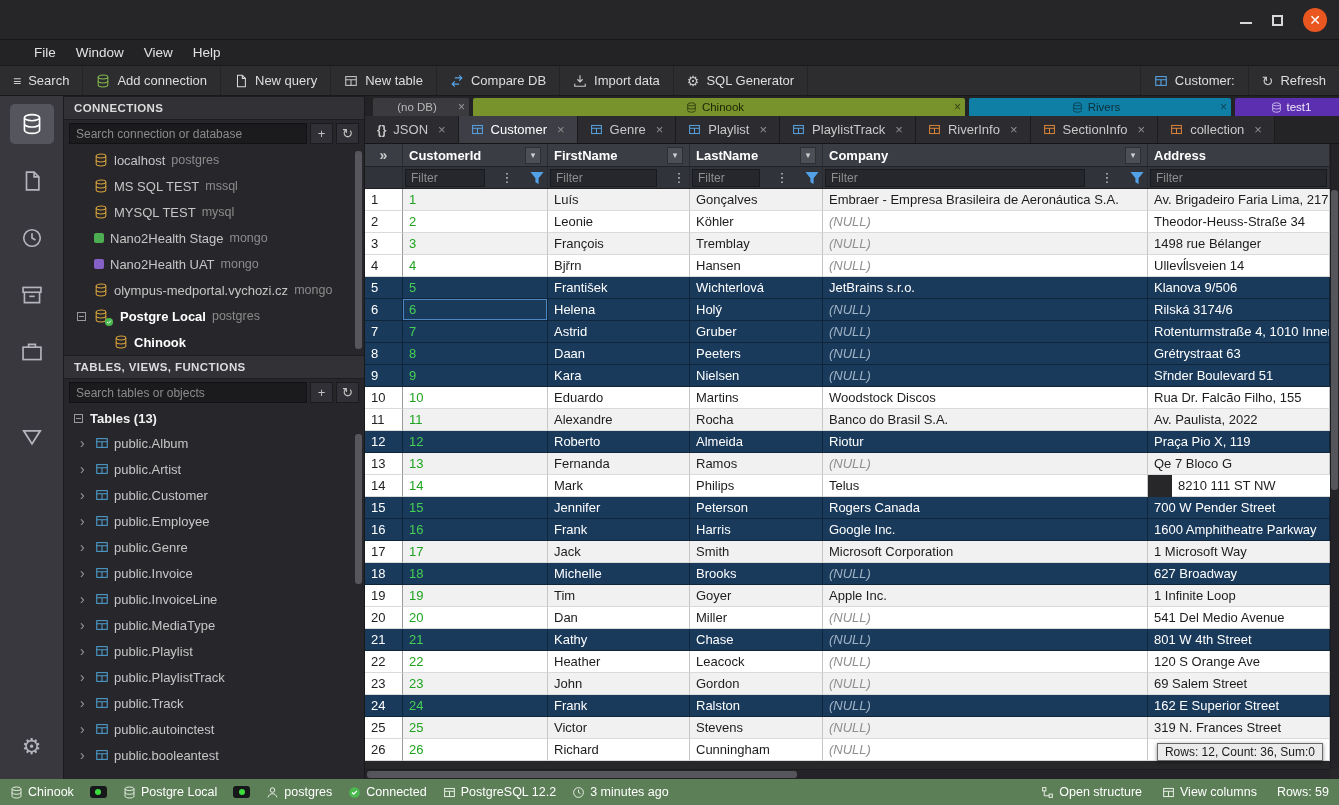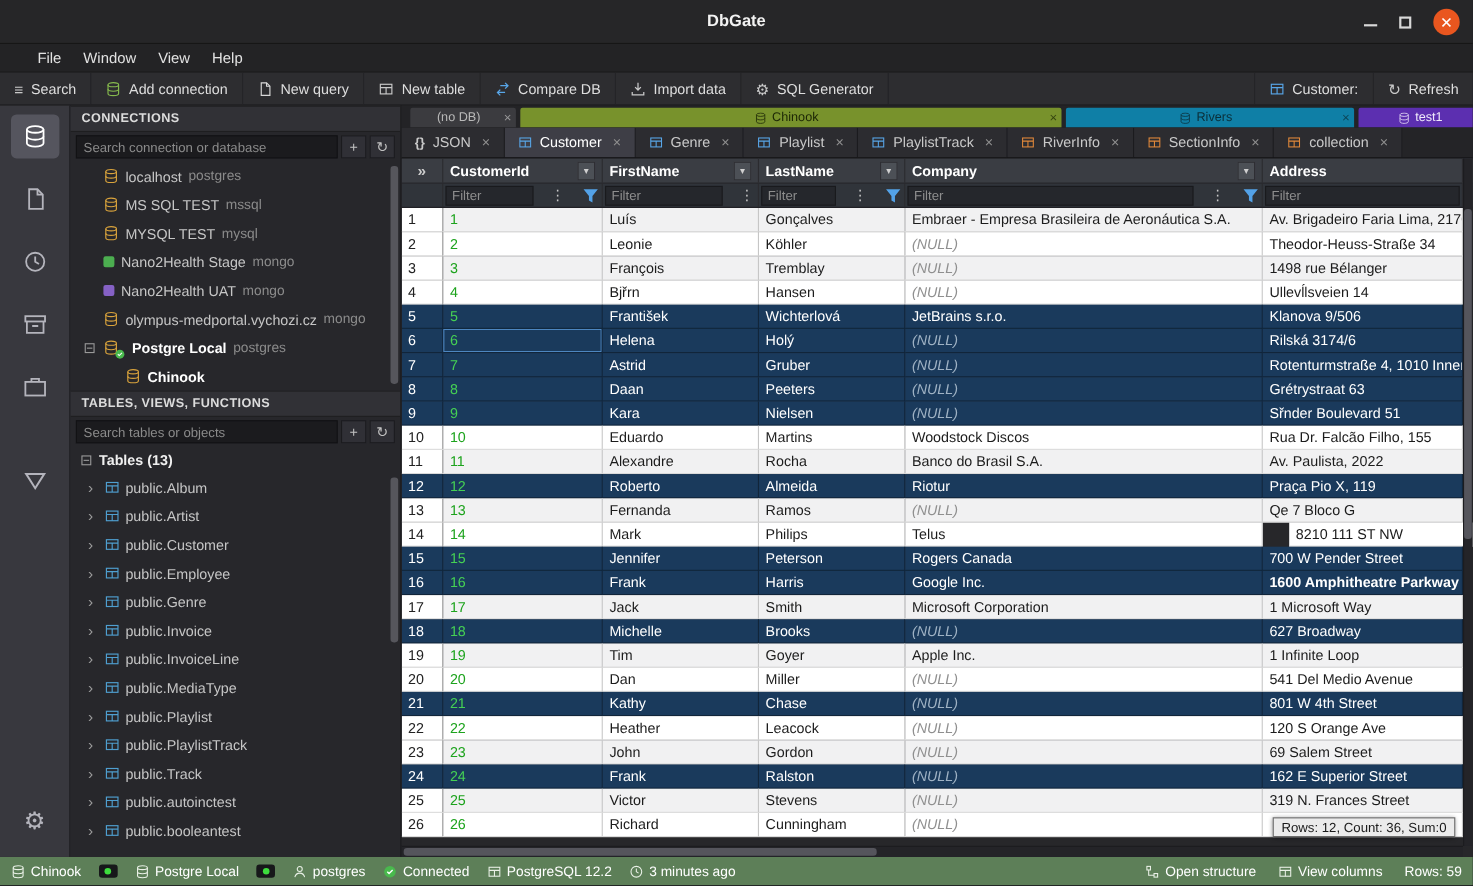--- a/index.html
+++ b/index.html
@@ -110,21 +110,20 @@
 
   .icn{display:inline-flex;align-items:center;justify-content:center;line-height:1;font-size:14px;flex:none}
   .icn svg{width:1em;height:1em;display:block}
 </style>
 </head>
 <body>
 
 <div class="app">
 
   <div class="titlebar">
-    <div class="titlebar-title">DbGate</div>
     <div class="win-controls">
       <div class="wc-min"></div>
       <div class="wc-max"></div>
       <div class="wc-close">✕</div>
     </div>
   </div>
 
   <div class="menubar" id="menubar">
       <div class="menu-item">File</div>
       <div class="menu-item">Window</div>
@@ -821,21 +820,21 @@
               <div class="gcell" style="width: 133px;">Peterson</div>
               <div class="gcell" style="width: 325px;">Rogers Canada</div>
               <div class="gcell" style="width: 182px;">700 W Pender Street</div>
             </div>
             <div class="grow sel">
               <div class="gcell rownum">16</div>
               <div class="gcell idcell" style="width: 145px;">16</div>
               <div class="gcell" style="width: 142px;">Frank</div>
               <div class="gcell" style="width: 133px;">Harris</div>
               <div class="gcell" style="width: 325px;">Google Inc.</div>
-              <div class="gcell" style="width: 182px; font-weight: bold;">1600 Amphitheatre Parkway</div>
+              <div class="gcell" style="width: 182px;">1600 Amphitheatre Parkway</div>
             </div>
             <div class="grow odd">
               <div class="gcell rownum">17</div>
               <div class="gcell idcell" style="width: 145px;">17</div>
               <div class="gcell" style="width: 142px;">Jack</div>
               <div class="gcell" style="width: 133px;">Smith</div>
               <div class="gcell" style="width: 325px;">Microsoft Corporation</div>
               <div class="gcell" style="width: 182px;">1 Microsoft Way</div>
             </div>
             <div class="grow sel">

